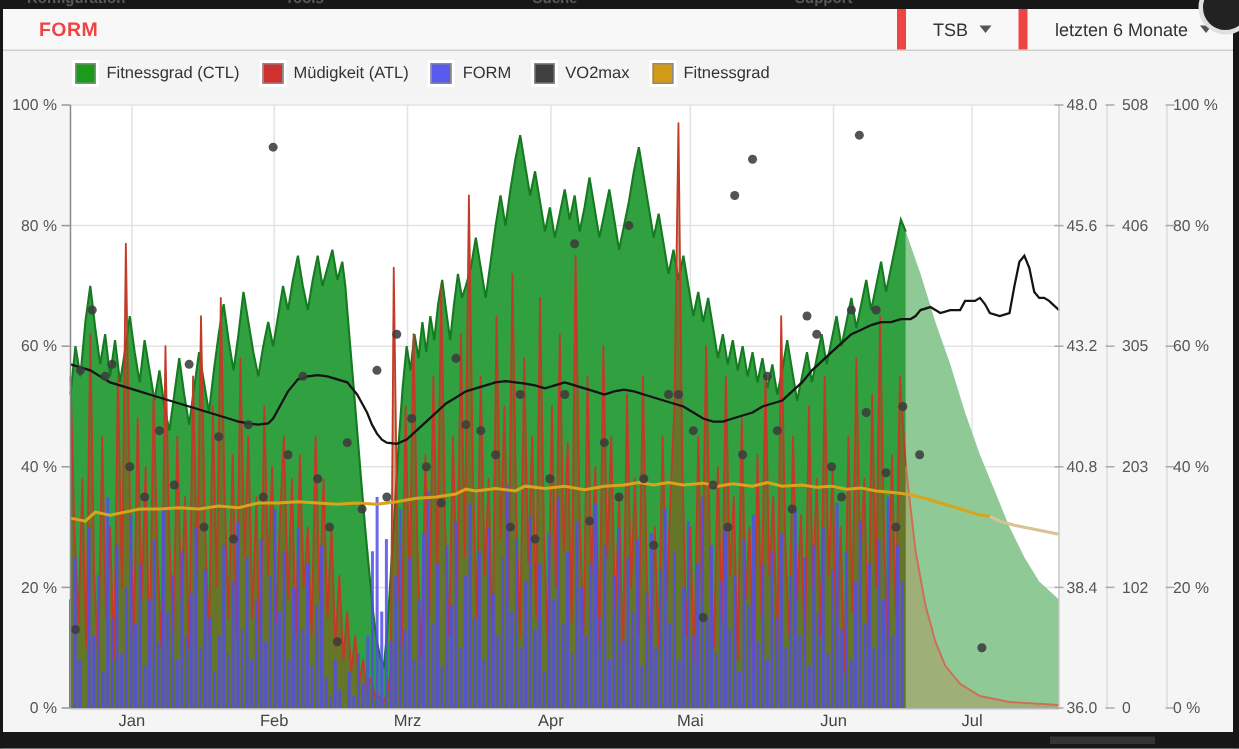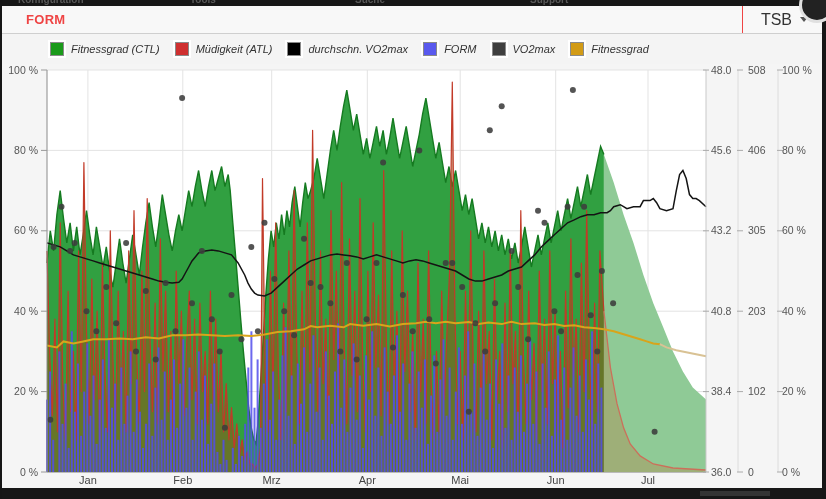--- a/index.html
+++ b/index.html
@@ -5,27 +5,27 @@
   html,body{margin:0;padding:0;background:#2a2a2a;}
   .window{position:relative;width:826px;height:499px;background:#f5f5f5;overflow:hidden;
           font-family:"Liberation Sans",sans-serif;}
   .edge{position:absolute;top:0;bottom:0;width:3px;background:#161616;z-index:30;}
   .edge.l{left:0;width:2px}.edge.r{right:0;width:4px}
   .nav{height:6px;background:#171717;position:relative;overflow:hidden;z-index:5;}
   .nav span{position:absolute;top:-6px;font-size:10px;font-weight:bold;color:#595959;white-space:nowrap;}
   .header{height:27px;background:#f8f8f8;border-bottom:1px solid #cfcfcf;display:flex;align-items:stretch;position:relative;}
   .title{color:#ef4444;font-weight:bold;font-size:13px;letter-spacing:.3px;padding-left:26px;display:flex;align-items:center;}
   .header-right{margin-left:auto;display:flex;}
-  .dd{display:flex;align-items:center;gap:8px;padding:0 18px;border-left:1px solid #ef4444;font-size:16px;color:#333;cursor:pointer;}
+  .dd{display:flex;align-items:center;gap:8px;padding:0 18px;border-left:6px solid #ef4444;font-size:12px;color:#333;cursor:pointer;}
   .caret{width:0;height:0;border-left:4px solid transparent;border-right:4px solid transparent;border-top:5px solid #555;}
   .badge{position:absolute;top:-13px;right:-9px;width:30px;height:30px;border-radius:50%;
          background:#222;border:3px solid #e0e0e0;z-index:40;}
   .legend{height:30px;display:flex;align-items:center;gap:15px;padding-left:50px;background:#f4f4f4;
           font-size:11px;color:#333;}
-  .legend .item{display:flex;align-items:center;gap:7px;cursor:pointer;font-style:italic;}
+  .legend .item{display:flex;align-items:center;gap:7px;cursor:pointer;}
   .legend .sw{width:12px;height:12px;border:1px solid #8a8a8a;box-shadow:0 0 0 2px #fff;display:inline-block;}
   svg.chart{display:block;background:#f5f5f5;}
   svg.chart text{font-family:"Liberation Sans",sans-serif;font-size:10.5px;fill:#555;}
   svg.chart text.month{font-size:11px;fill:#444;}
   .footer{height:11px;background:#171717;position:relative;z-index:5;}
   .footer .frag{position:absolute;top:3px;left:700px;width:70px;height:5px;background:#343434;}
 </style>
 </head>
 <body>
 
@@ -41,35 +41,35 @@
       <span style="left: 530px;">Support</span>
     </div>
 
   <div class="header">
     <div class="title">FORM</div>
     <div class="header-right">
       <div class="dd">
         <span>TSB</span>
         <span class="caret"></span>
       </div>
+      <div class="dd">
+        <span>letzten 6 Monate</span>
+        <span class="caret"></span>
+      </div>
     </div>
   </div>
 
   <div class="legend">
       <div class="item">
         <span class="sw" style="background: rgb(27, 154, 27);"></span>
         <span>Fitnessgrad (CTL)</span>
       </div>
       <div class="item">
         <span class="sw" style="background: rgb(207, 48, 48);"></span>
         <span>Müdigkeit (ATL)</span>
-      </div>
-      <div class="item">
-        <span class="sw" style="background: rgb(0, 0, 0);"></span>
-        <span>durchschn. VO2max</span>
       </div>
       <div class="item">
         <span class="sw" style="background: rgb(90, 90, 238);"></span>
         <span>FORM</span>
       </div>
       <div class="item">
         <span class="sw" style="background: rgb(63, 63, 63);"></span>
         <span>VO2max</span>
       </div>
       <div class="item">

